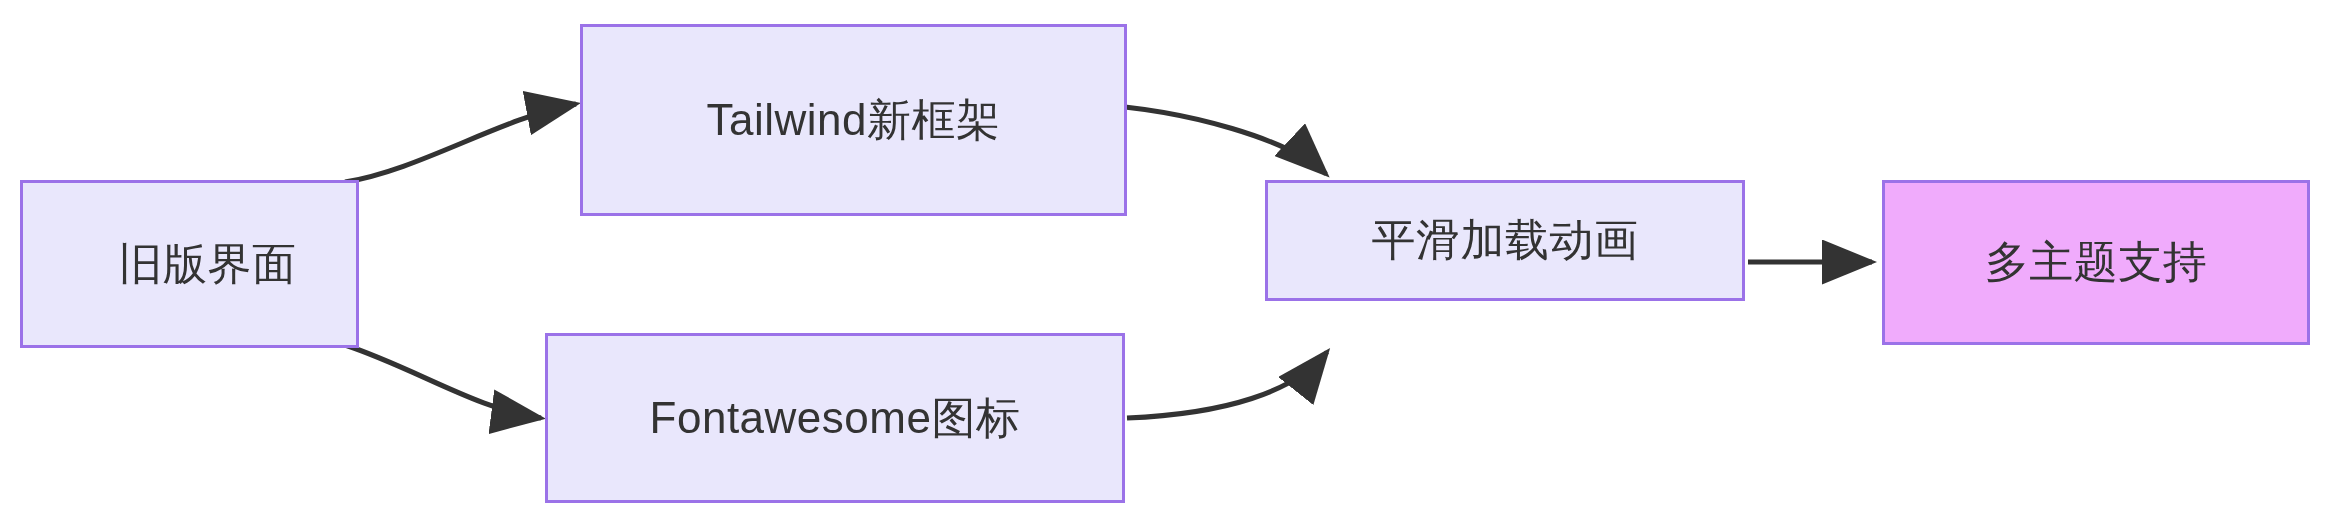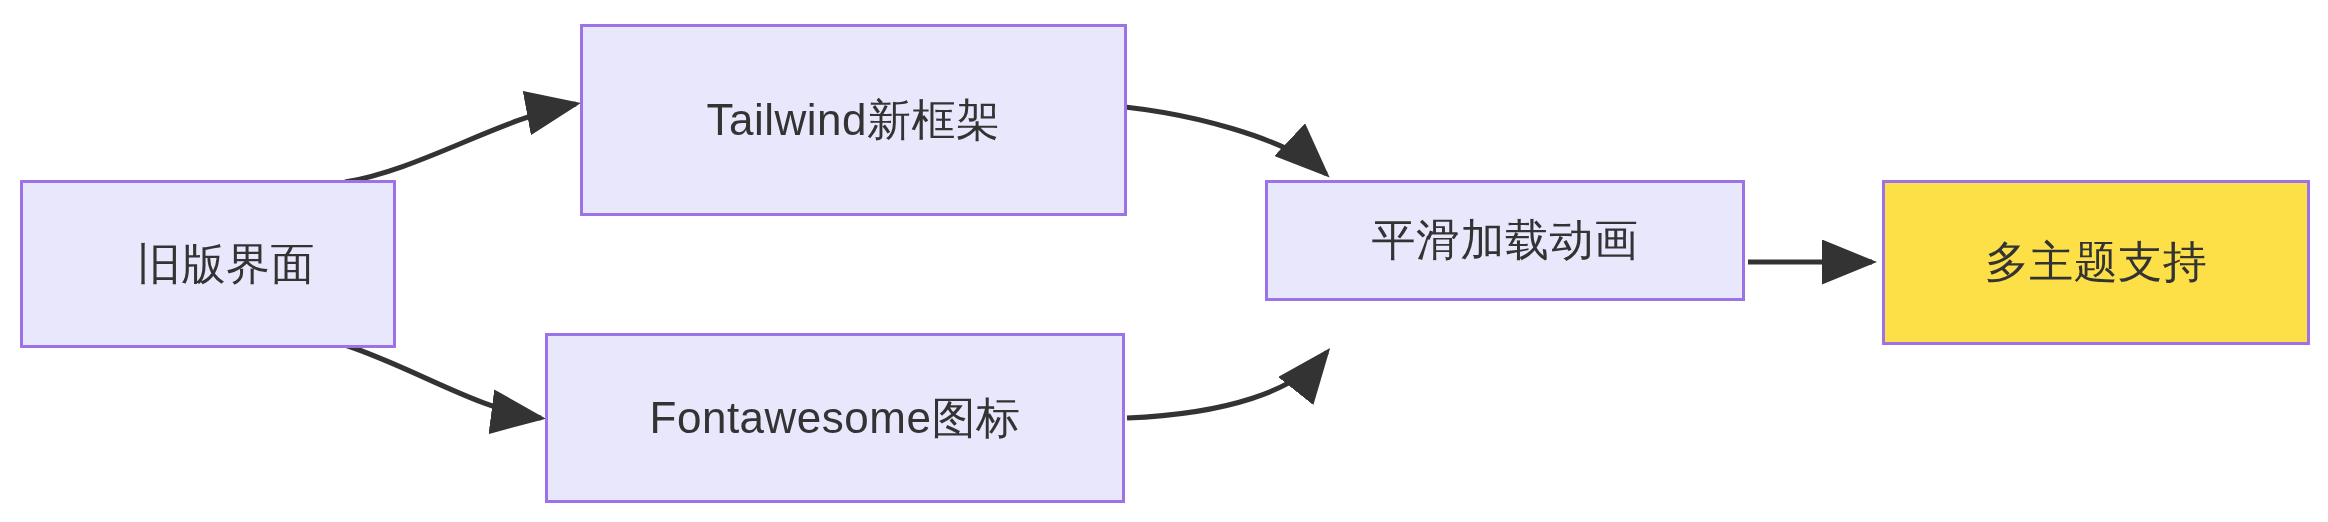--- a/index.html
+++ b/index.html
@@ -57,33 +57,33 @@
     </defs>
     <g id="edge-group">
         <path d="M 345,182 C 420,170 500,118 576,104" fill="none" stroke="#333333" stroke-width="5" marker-end="url(#arrowhead)"></path>
         <path d="M 345,345 C 415,368 478,410 541,418" fill="none" stroke="#333333" stroke-width="5" marker-end="url(#arrowhead)"></path>
         <path d="M 1090,104 C 1190,110 1290,140 1326,174" fill="none" stroke="#333333" stroke-width="5" marker-end="url(#arrowhead)"></path>
         <path d="M 1127,418 C 1225,414 1295,392 1327,352" fill="none" stroke="#333333" stroke-width="5" marker-end="url(#arrowhead)"></path>
         <path d="M 1748,262 L 1872,262" fill="none" stroke="#333333" stroke-width="5" marker-end="url(#arrowhead)"></path>
       </g>
   </svg>
 
-  <div class="flow-node" style="left: 20px; top: 180px; width: 376px; height: 168px; background: rgb(233, 231, 252); border-color: rgb(155, 114, 232); color: rgb(51, 51, 51); padding-left: 36px;">
+  <div class="flow-node" style="left: 20px; top: 180px; width: 339px; height: 168px; background: rgb(233, 231, 252); border-color: rgb(155, 114, 232); color: rgb(51, 51, 51); padding-left: 36px;">
     <span class="node-label">旧版界面</span>
   </div>
 
   <div class="flow-node" style="left: 580px; top: 24px; width: 547px; height: 192px; background: rgb(233, 231, 252); border-color: rgb(155, 114, 232); color: rgb(51, 51, 51);">
     <span class="node-label">Tailwind新框架</span>
   </div>
 
   <div class="flow-node" style="left: 545px; top: 333px; width: 580px; height: 170px; background: rgb(233, 231, 252); border-color: rgb(155, 114, 232); color: rgb(51, 51, 51);">
     <span class="node-label">Fontawesome图标</span>
   </div>
 
   <div class="flow-node" style="left: 1265px; top: 180px; width: 480px; height: 121px; background: rgb(233, 231, 252); border-color: rgb(155, 114, 232); color: rgb(51, 51, 51);">
     <span class="node-label">平滑加载动画</span>
   </div>
 
-  <div class="flow-node" style="left: 1882px; top: 180px; width: 428px; height: 165px; background: #fde047; border-color: rgb(155, 114, 232); color: rgb(51, 51, 51);">
+  <div class="flow-node" style="left: 1882px; top: 180px; width: 428px; height: 165px; background: #f0abfc; border-color: rgb(155, 114, 232); color: rgb(51, 51, 51);">
     <span class="node-label">多主题支持</span>
   </div>
 
 </div>
 
 </body></html>

